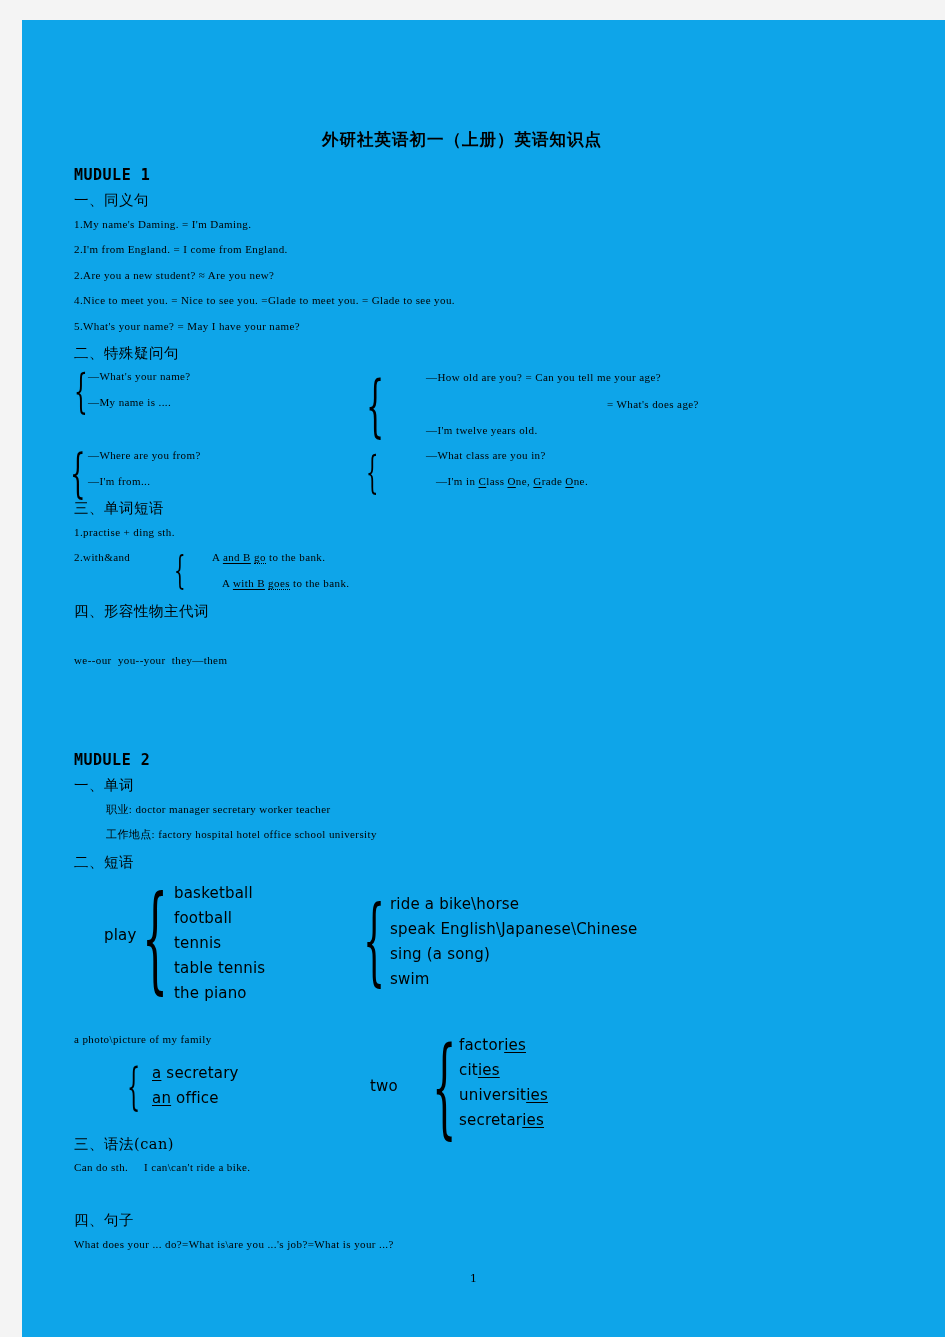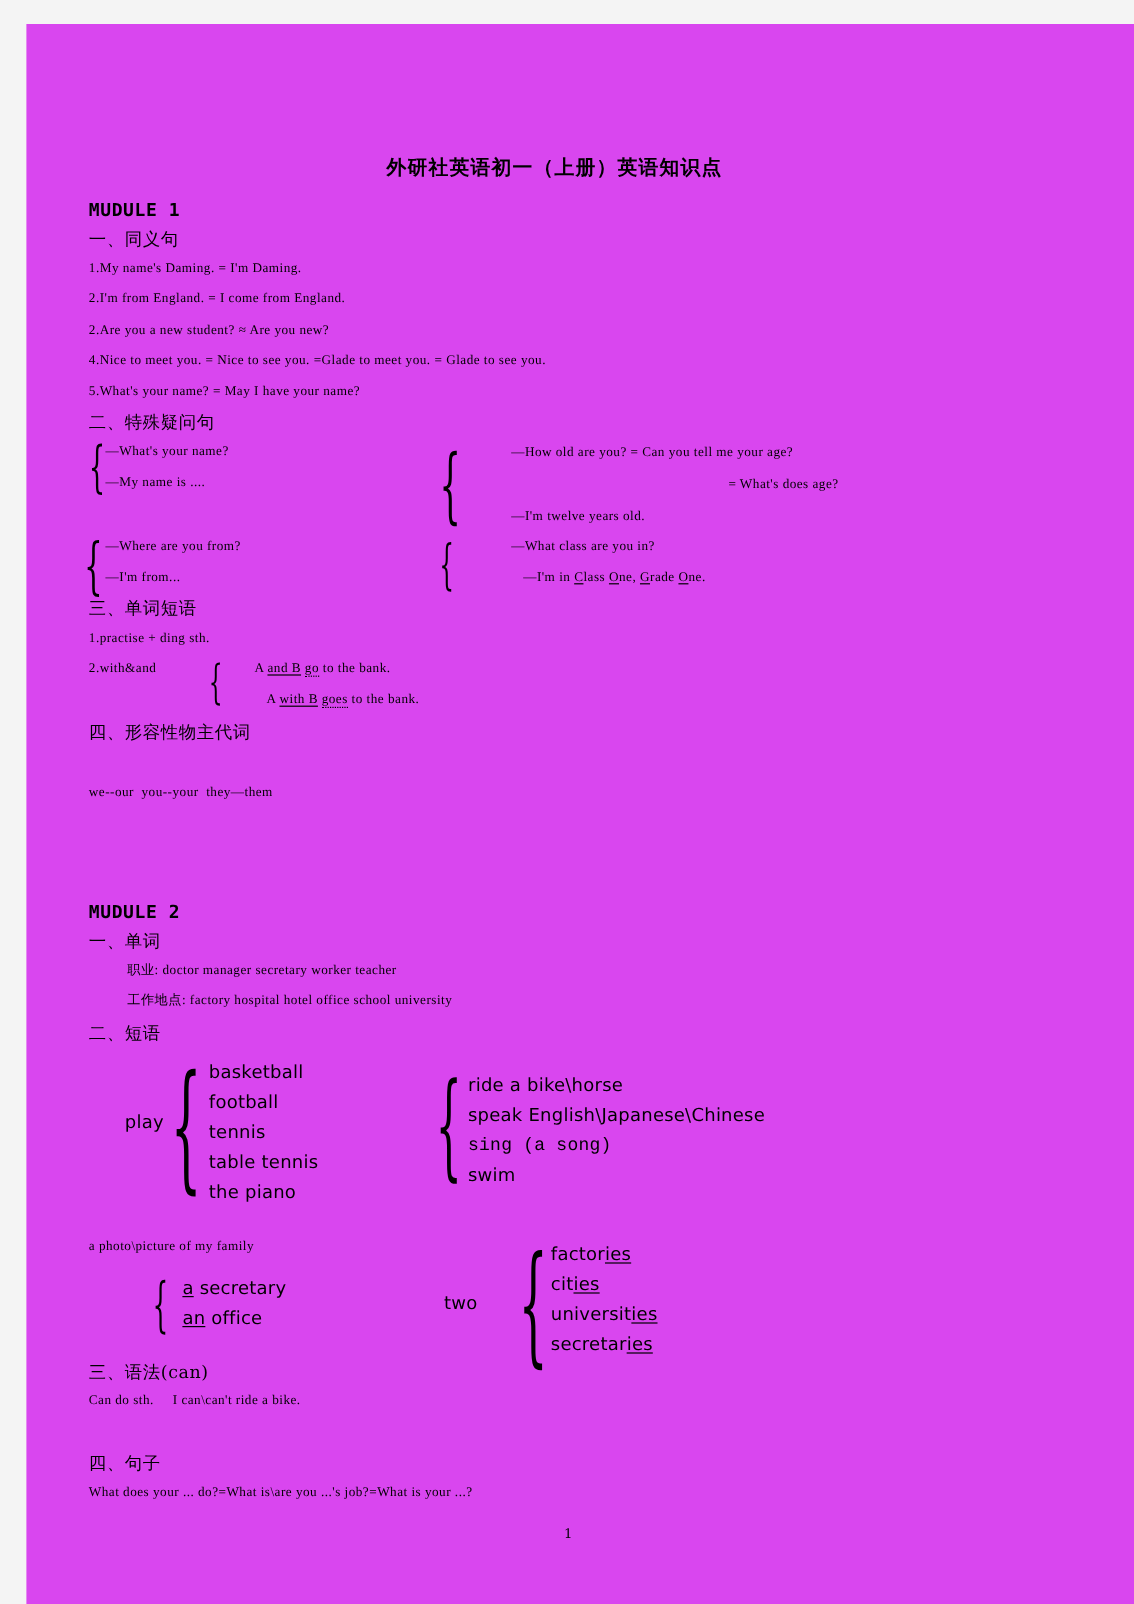--- a/index.html
+++ b/index.html
@@ -11,21 +11,21 @@
     width: 945px;
     height: 1337px;
     overflow: hidden;
   }
   #page {
     position: absolute;
     left: 22px;
     top: 20px;
     width: 923px;
     height: 1317px;
-    background: #d946ef;
+    background: #0ea5e9;
   }
   .doc {
     position: absolute;
     left: 0; top: 0;
     width: 923px;
     height: 1317px;
   }
   
   .ln {
     position: absolute;
@@ -138,21 +138,21 @@
     <div class="brace" style="left:120px; top:862px; font-size:66px; transform:scale(0.62,1.75);">{</div>
     <div class="ln hand" style="left:152px; top:866px;">basketball</div>
     <div class="ln hand" style="left:152px; top:891px;">football</div>
     <div class="ln hand" style="left:152px; top:916px;">tennis</div>
     <div class="ln hand" style="left:152px; top:941px;">table tennis</div>
     <div class="ln hand" style="left:152px; top:966px;">the piano</div>
 
     <div class="brace" style="left:341px; top:872px; font-size:56px; transform:scale(0.62,1.72);">{</div>
     <div class="ln hand" style="left:368px; top:877px;">ride a bike\horse</div>
     <div class="ln hand" style="left:368px; top:902px;">speak English\Japanese\Chinese</div>
-    <div class="ln hand" style="left:368px; top:927px;font-family:Liberation Mono, monospace;">sing (a song)</div>
+    <div class="ln hand" style="left:368px; top:927px;">sing (a song)</div>
     <div class="ln hand" style="left:368px; top:952px;">swim</div>
 
     <div class="ln" style="left:52px; top:1014px;">a photo\picture of my family</div>
 
     <div class="brace" style="left:105px; top:1042px; font-size:32px; transform:scale(0.65,1.55);">{</div>
     <div class="ln hand" style="left:130px; top:1046px;"><span class="u">a</span><span> secretary</span></div>
     <div class="ln hand" style="left:130px; top:1071px;"><span class="u">an</span><span> office</span></div>
 
     <div class="ln hand" style="left:348px; top:1059px;">two</div>
     <div class="brace" style="left:410px; top:1013px; font-size:62px; transform:scale(0.62,1.75);">{</div>

